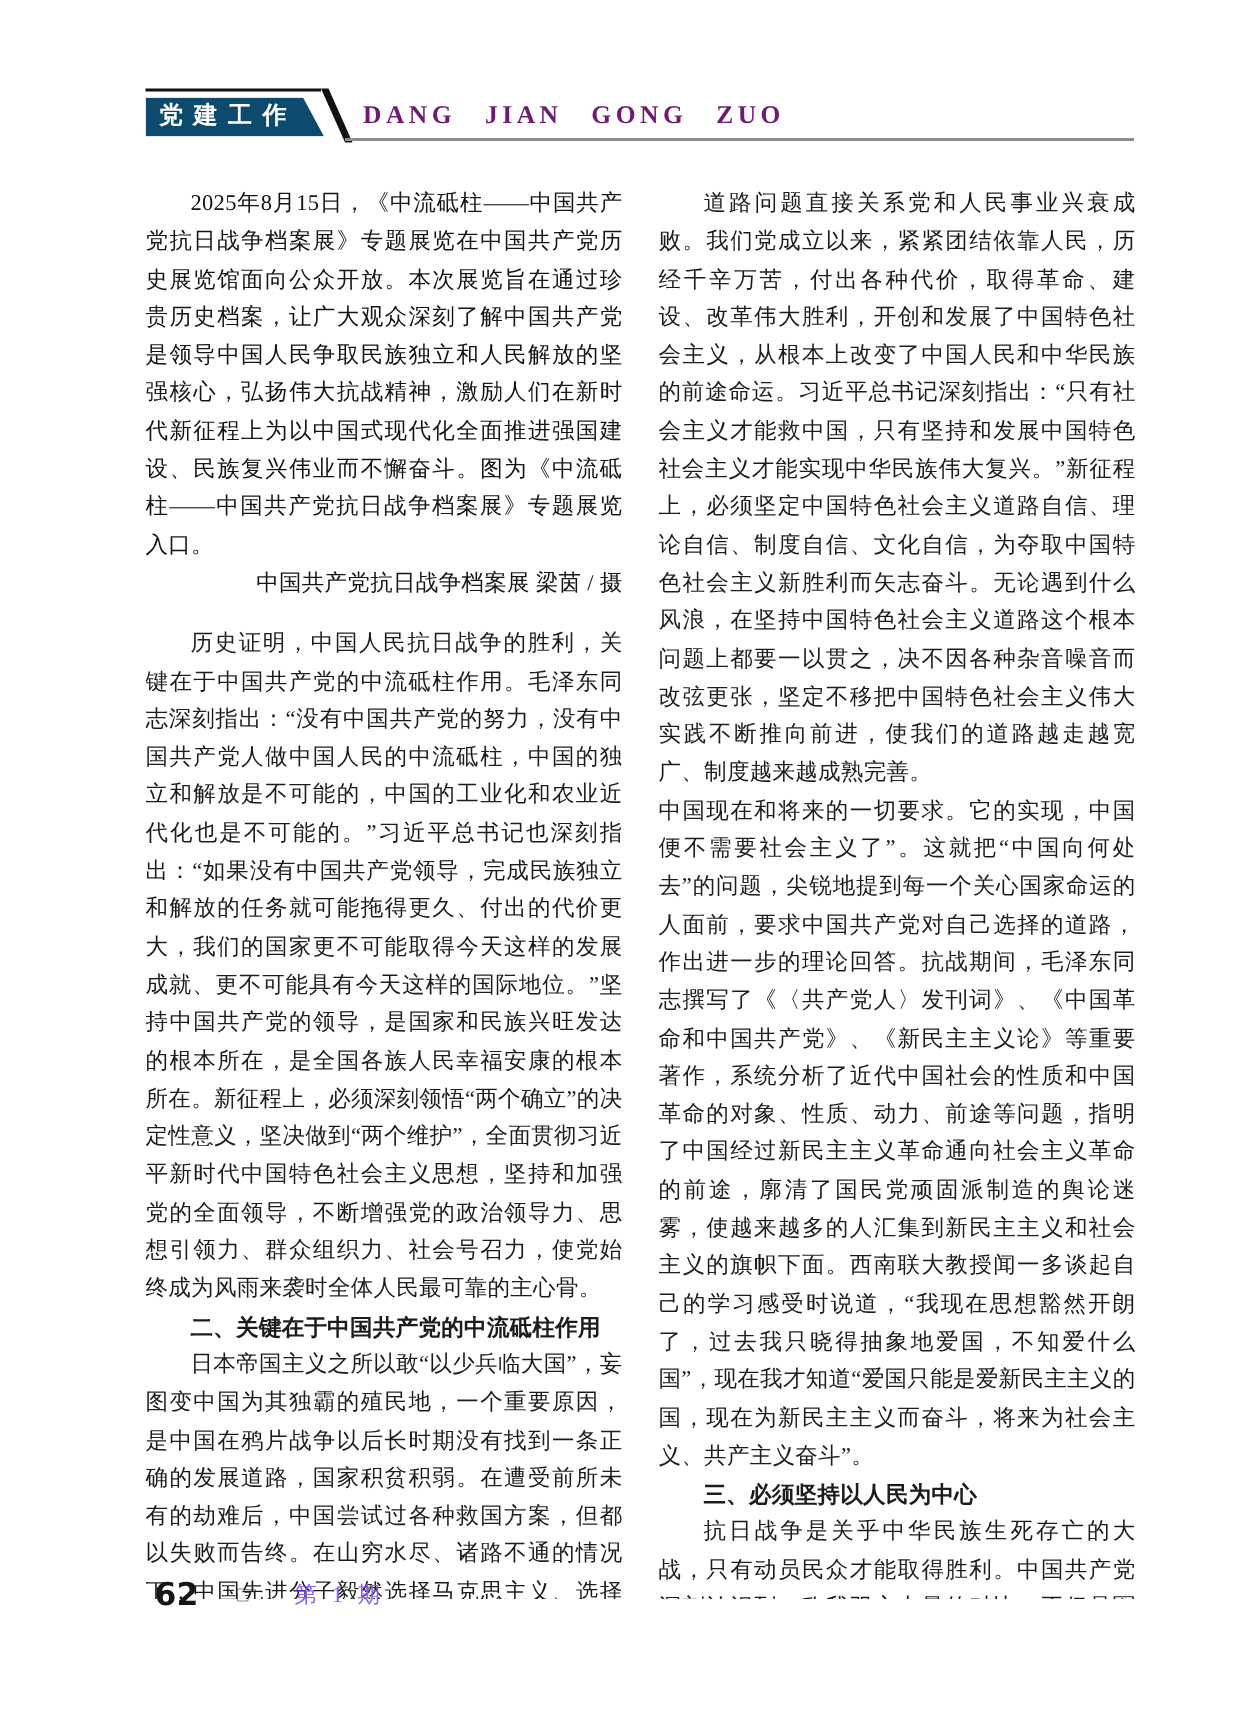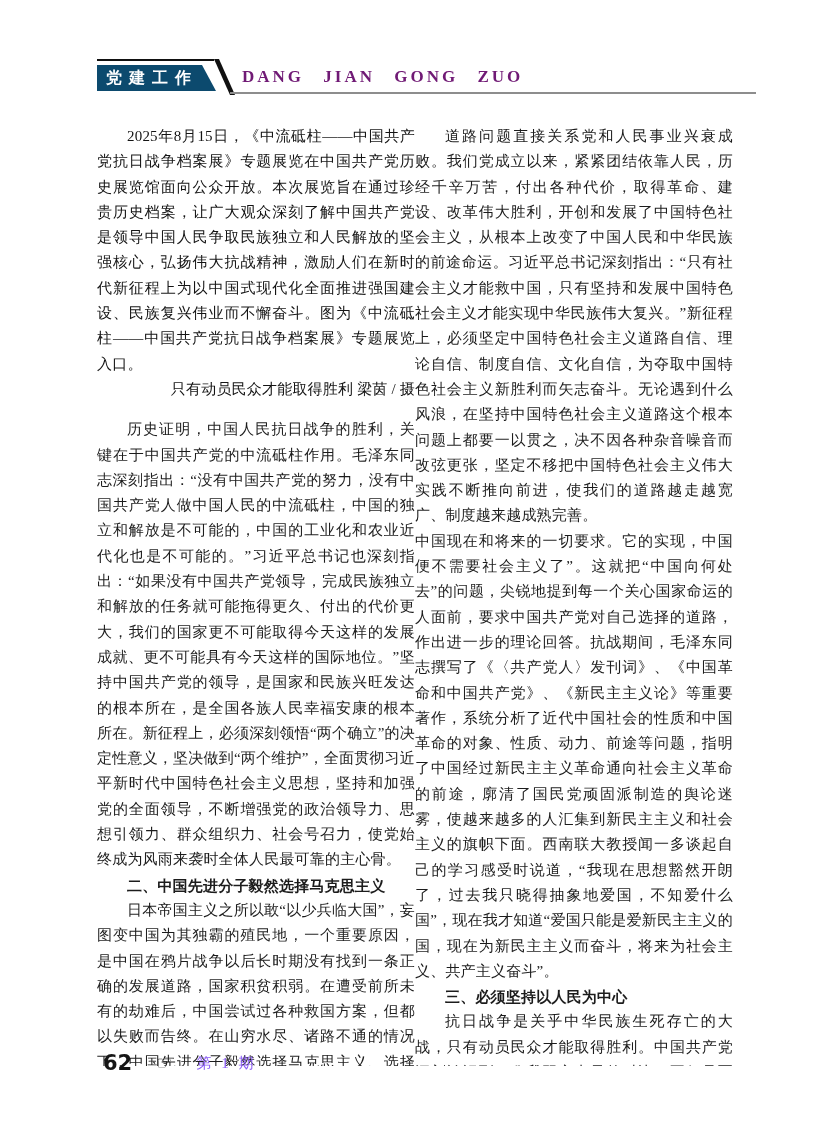--- a/index.html
+++ b/index.html
@@ -43,21 +43,21 @@
   }
   .header-rule {
     position: absolute; left: 230px; top: 92px;
     width: 526px; height: 2px; background: #8d8d8d;
   }
 
   
   .columns {
     position: absolute; left: 97px; top: 124px;
     width: 660px; height: 942px;
-    display: flex; 
+    display: flex; gap: 24px;
   }
   .col { width: 318px; height: 942px; overflow: hidden; }
   .body, .caption, .heading {
     margin: 0;
     font-size: 15px;
     line-height: 25.3px;
     text-align: justify;
     letter-spacing: 0.2px;
   }
   .indent { text-indent: 2em; }
@@ -92,23 +92,23 @@
   <div class="title-box">
     <span>党建工作</span>
   </div>
   <div class="diag"></div>
   <div class="pinyin">DANG JIAN GONG ZUO</div>
   <div class="header-rule"></div>
 
   <main class="columns">
     <section class="col">
       <p class="caption indent">2025年8月15日，《中流砥柱——中国共产党抗日战争档案展》专题展览在中国共产党历史展览馆面向公众开放。本次展览旨在通过珍贵历史档案，让广大观众深刻了解中国共产党是领导中国人民争取民族独立和人民解放的坚强核心，弘扬伟大抗战精神，激励人们在新时代新征程上为以中国式现代化全面推进强国建设、民族复兴伟业而不懈奋斗。图为《中流砥柱——中国共产党抗日战争档案展》专题展览入口。</p>
-      <p class="caption credit">只有动员民众才能取得胜利 梁茵 / 摄</p>
+      <p class="caption credit">中国共产党抗日战争档案展 梁茵 / 摄</p>
       <p class="body indent cont-after">历史证明，中国人民抗日战争的胜利，关键在于中国共产党的中流砥柱作用。毛泽东同志深刻指出：“没有中国共产党的努力，没有中国共产党人做中国人民的中流砥柱，中国的独立和解放是不可能的，中国的工业化和农业近代化也是不可能的。”习近平总书记也深刻指出：“如果没有中国共产党领导，完成民族独立和解放的任务就可能拖得更久、付出的代价更大，我们的国家更不可能取得今天这样的发展成就、更不可能具有今天这样的国际地位。”坚持中国共产党的领导，是国家和民族兴旺发达的根本所在，是全国各族人民幸福安康的根本所在。新征程上，必须深刻领悟“两个确立”的决定性意义，坚决做到“两个维护”，全面贯彻习近平新时代中国特色社会主义思想，坚持和加强党的全面领导，不断增强党的政治领导力、思想引领力、群众组织力、社会号召力，使党始终成为风雨来袭时全体人民最可靠的主心骨。</p>
-      <h3 class="heading">二、中国先进分子毅然选择马克思主义</h3>
+      <h3 class="heading">二、关键在于中国共产党的中流砥柱作用</h3>
       <p class="body indent">日本帝国主义之所以敢“以少兵临大国”，妄图变中国为其独霸的殖民地，一个重要原因，是中国在鸦片战争以后长时期没有找到一条正确的发展道路，国家积贫积弱。在遭受前所未有的劫难后，中国尝试过各种救国方案，但都以失败而告终。在山穷水尽、诸路不通的情况下，中国先进分子毅然选择马克思主义、选择社会主义道路，使中国的历史走向了正确的方向。但是，抗日战争时期，国民党顽固派不断制造歪曲马克思主义、丑化社会主义的舆论，鼓吹“一个主义”、“一个政党”的主张，声称“三民主义可以满足</p>
     </section>
 
     <section class="col">
       <p class="body indent">道路问题直接关系党和人民事业兴衰成败。我们党成立以来，紧紧团结依靠人民，历经千辛万苦，付出各种代价，取得革命、建设、改革伟大胜利，开创和发展了中国特色社会主义，从根本上改变了中国人民和中华民族的前途命运。习近平总书记深刻指出：“只有社会主义才能救中国，只有坚持和发展中国特色社会主义才能实现中华民族伟大复兴。”新征程上，必须坚定中国特色社会主义道路自信、理论自信、制度自信、文化自信，为夺取中国特色社会主义新胜利而矢志奋斗。无论遇到什么风浪，在坚持中国特色社会主义道路这个根本问题上都要一以贯之，决不因各种杂音噪音而改弦更张，坚定不移把中国特色社会主义伟大实践不断推向前进，使我们的道路越走越宽广、制度越来越成熟完善。</p>
       <p class="body">中国现在和将来的一切要求。它的实现，中国便不需要社会主义了”。这就把“中国向何处去”的问题，尖锐地提到每一个关心国家命运的人面前，要求中国共产党对自己选择的道路，作出进一步的理论回答。抗战期间，毛泽东同志撰写了《〈共产党人〉发刊词》、《中国革命和中国共产党》、《新民主主义论》等重要著作，系统分析了近代中国社会的性质和中国革命的对象、性质、动力、前途等问题，指明了中国经过新民主主义革命通向社会主义革命的前途，廓清了国民党顽固派制造的舆论迷雾，使越来越多的人汇集到新民主主义和社会主义的旗帜下面。西南联大教授闻一多谈起自己的学习感受时说道，“我现在思想豁然开朗了，过去我只晓得抽象地爱国，不知爱什么国”，现在我才知道“爱国只能是爱新民主主义的国，现在为新民主主义而奋斗，将来为社会主义、共产主义奋斗”。</p>
       <h3 class="heading">三、必须坚持以人民为中心</h3>
       <p class="body indent">抗日战争是关乎中华民族生死存亡的大战，只有动员民众才能取得胜利。中国共产党深刻认识到：敌我双方力量的对比，不但是军事力量和经济实力的对比，而且是人力和人心的对比。动员了全国的老百姓，就造成了陷敌于灭顶之灾的汪洋大海，造成了弥补武器等等缺陷的补救条件，造成了克服一切战争困难的前提。党从政</p>
     </section>
   </main>

